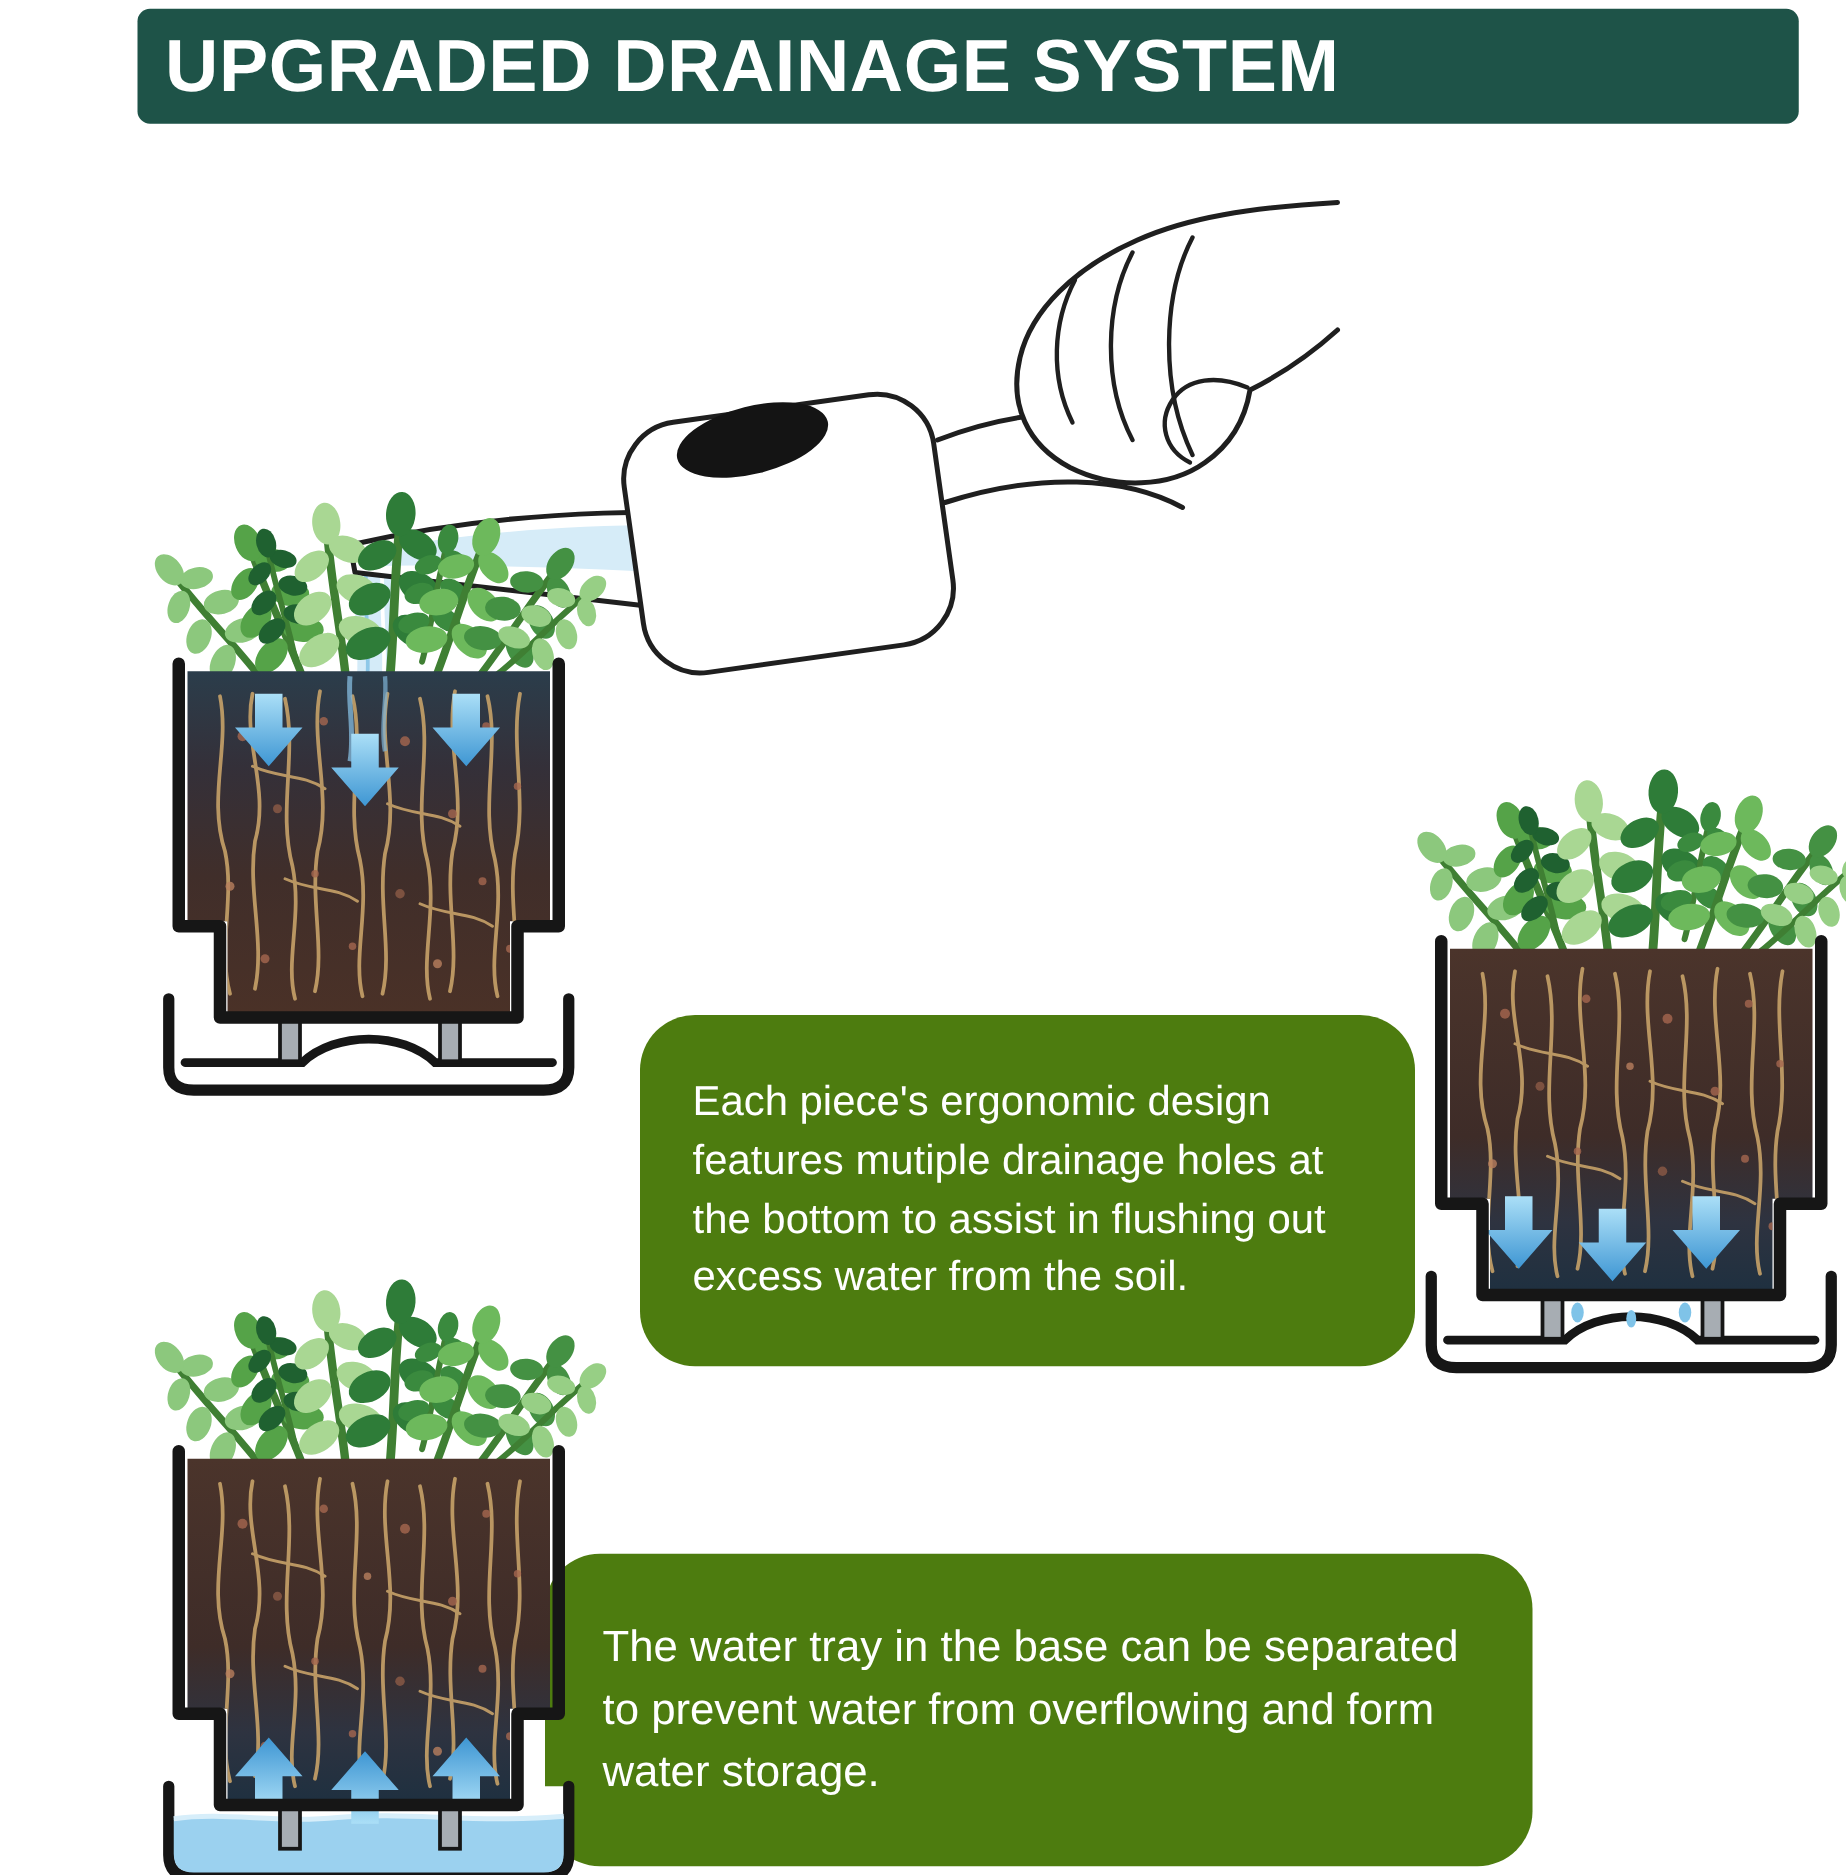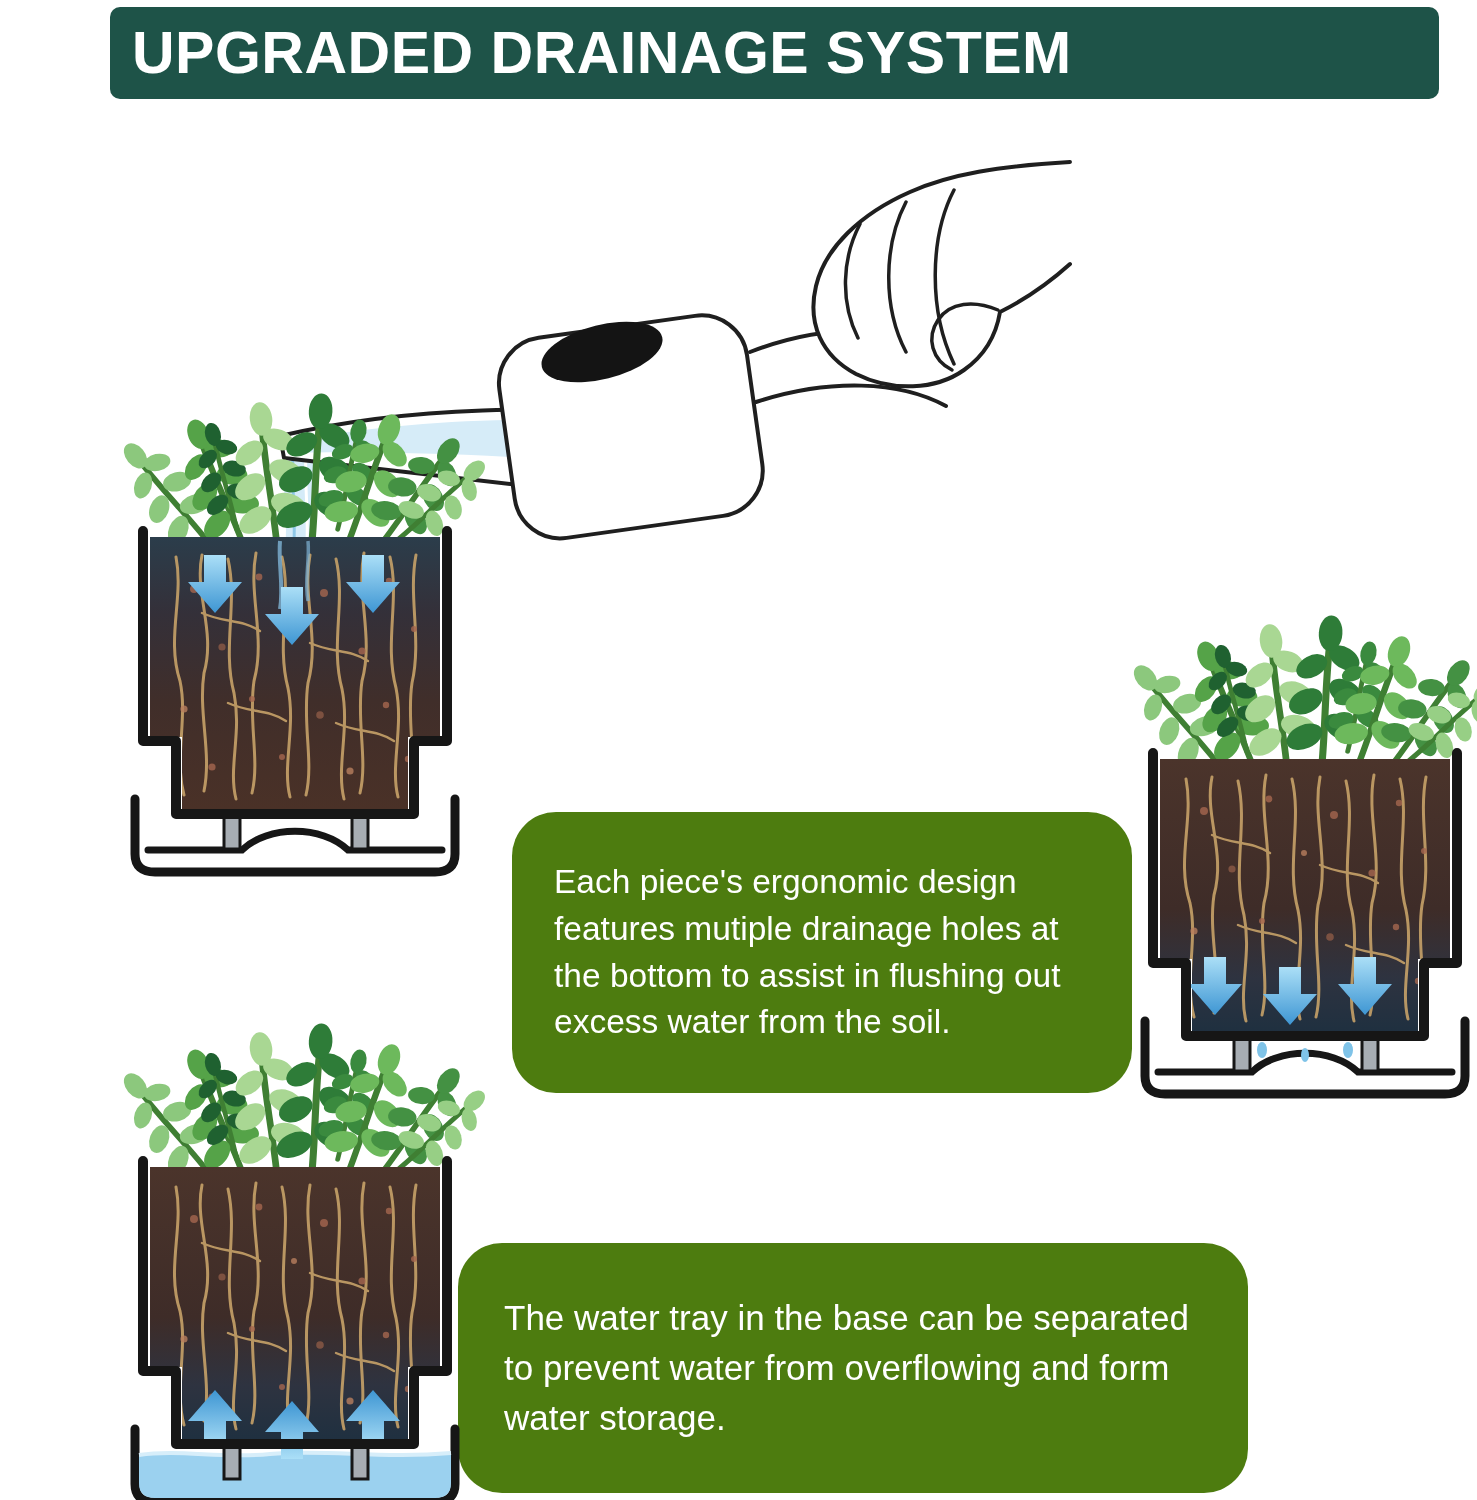--- a/index.html
+++ b/index.html
@@ -9,21 +9,21 @@
 
   .banner { position:absolute; left:99px; top:7px; width:1329px; height:92px;
             background:#1e5348; border-radius:10px; display:flex; align-items:center;
             padding:0 22px; z-index:1;margin-left:11px; }
   .banner h1 { color:#ffffff; font-size:59px; font-weight:700; letter-spacing:0.5px; white-space:nowrap; }
 
   .callout { position:absolute; background:#4d7c0f; border-radius:44px; color:#ffffff;
              display:flex; align-items:center; z-index:2; }
   .callout1 { left:512px; top:812px; width:620px; height:281px; padding:0 42px; }
   .callout1 p { font-size:33.5px; line-height:1.4; }
-  .callout2 { left:458px; top:1243px; width:790px; height:250px; padding:0 46px; }
+  .callout2 { left:436px; top:1243px; width:790px; height:250px; padding:0 46px; }
   .callout2 p { font-size:35px; line-height:1.42; }
 
   .ill { position:absolute; }
   .ill svg { overflow:visible; display:block; }
   .watering { left:250px; top:140px; z-index:3; }
   .pot1 { left:130px; top:363px; z-index:4; }
   .pot2 { left:1140px; top:585px; z-index:4; }
   .pot3 { left:130px; top:993px; z-index:4; }
 </style>
 </head>

